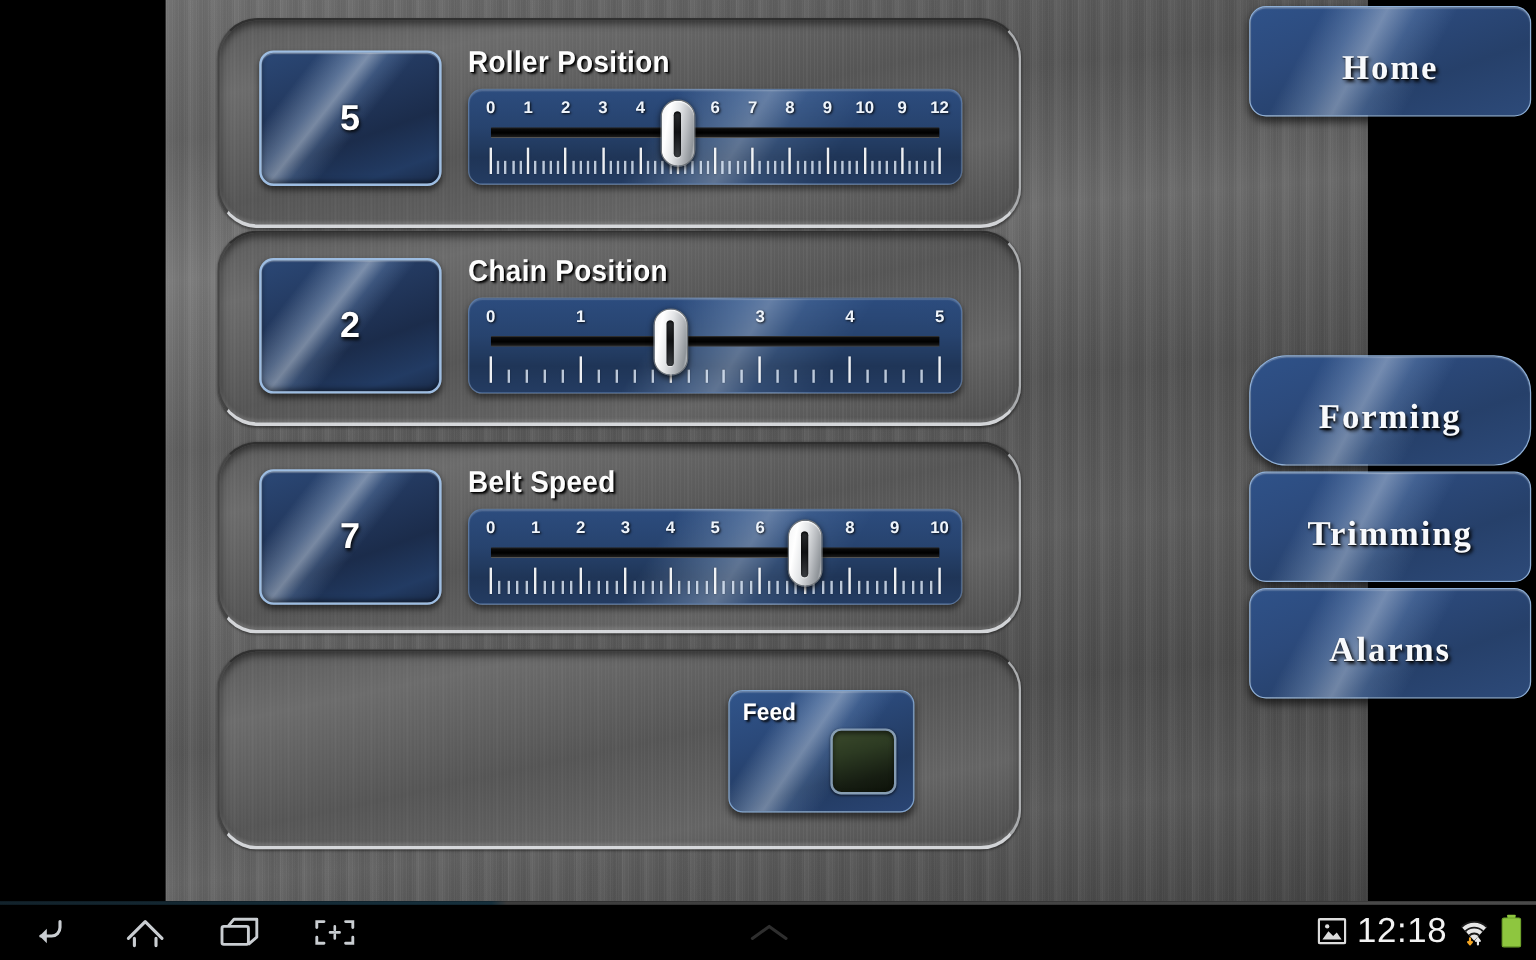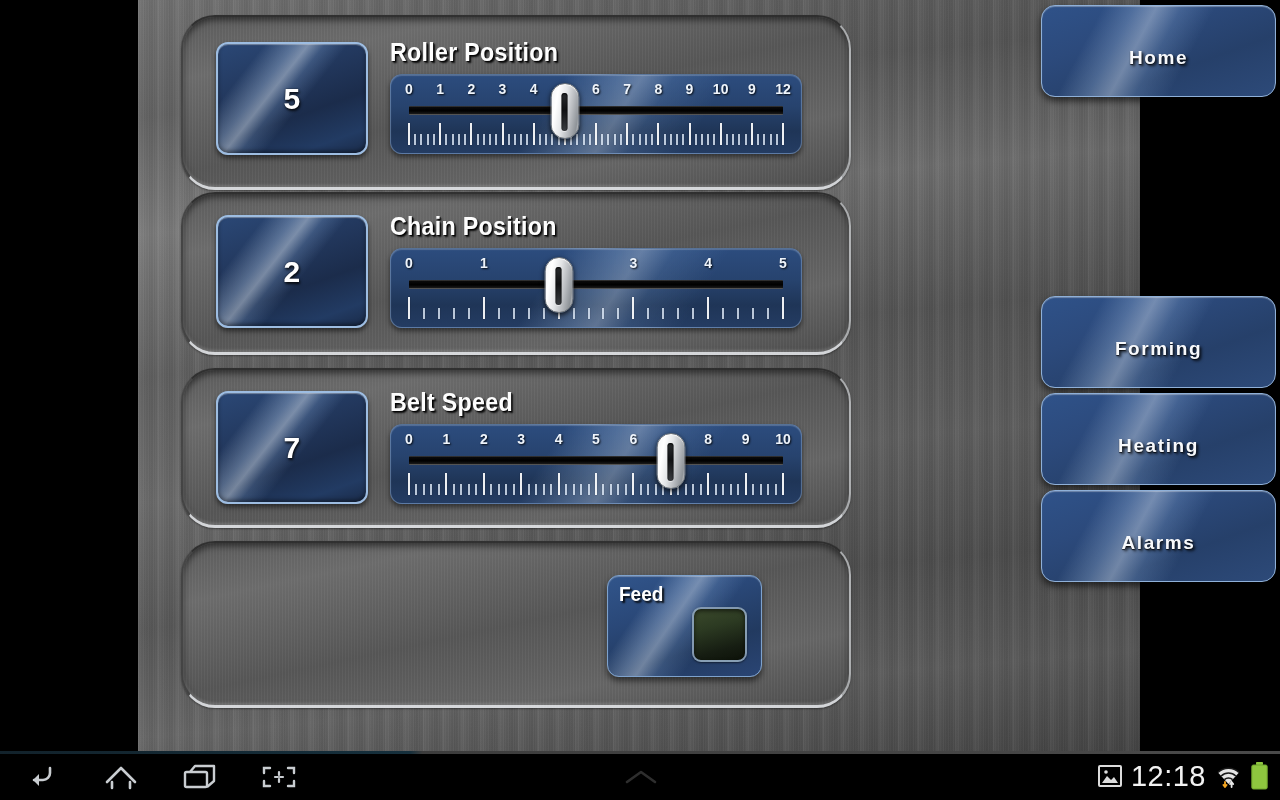--- a/index.html
+++ b/index.html
@@ -181,22 +181,22 @@
         rgba(180,208,242,0.26) 33%, rgba(223,236,252,0.40) 41%,
         rgba(160,194,236,0.20) 50%, rgba(255,255,255,0.00) 62%,
         rgba(255,255,255,0.00) 100%),
       linear-gradient(160deg,#2f5289 0%, #2c4a7c 32%, #26406a 65%, #2d4a79 100%);
     border:1px solid #8fb0d8;
     box-shadow:0 4px 7px rgba(0,0,0,0.6), inset 0 1px 1px rgba(255,255,255,0.32);
     display:flex; align-items:center; justify-content:center;
     z-index:3;
   }
   .navbtn .nlbl {
-    color:#f7f9fc; font-size:19px; font-weight:bold; letter-spacing:1.6px;
-    font-family:Liberation Sans, sans-serif;
+    color:#f7f9fc; font-size:29px; font-weight:bold; letter-spacing:1.6px;
+    font-family:Liberation Serif, serif;
     text-shadow:2px 2px 3px rgba(0,0,0,0.85), 0 1px 1px rgba(0,0,0,0.7);
     margin-top:13px;
   }
 
   
   #sysbar {
     position:absolute; left:0; bottom:0; width:1280px; height:49px;
     background:#000;
   }
   #sysbar-hairline {
@@ -445,25 +445,25 @@
     <div class="group grp-btns">
       <div class="actbtn" style="left:424px; top:32px;">
         <div class="albl">Feed</div>
         <div class="led off"></div>
       </div>
     </div>
 
     <div class="navbtn" style="top:5px;">
       <span class="nlbl">Home</span>
     </div>
-    <div class="navbtn" style="top:296px;">
+    <div class="navbtn" style="top:296px;border-radius:31px;">
       <span class="nlbl">Forming</span>
     </div>
     <div class="navbtn" style="top:393px;">
-      <span class="nlbl">Heating</span>
+      <span class="nlbl">Trimming</span>
     </div>
     <div class="navbtn" style="top:490px;">
       <span class="nlbl">Alarms</span>
     </div>
 
   </div>
 
   <div id="sysbar">
     <div id="sysbar-hairline"></div>
 

